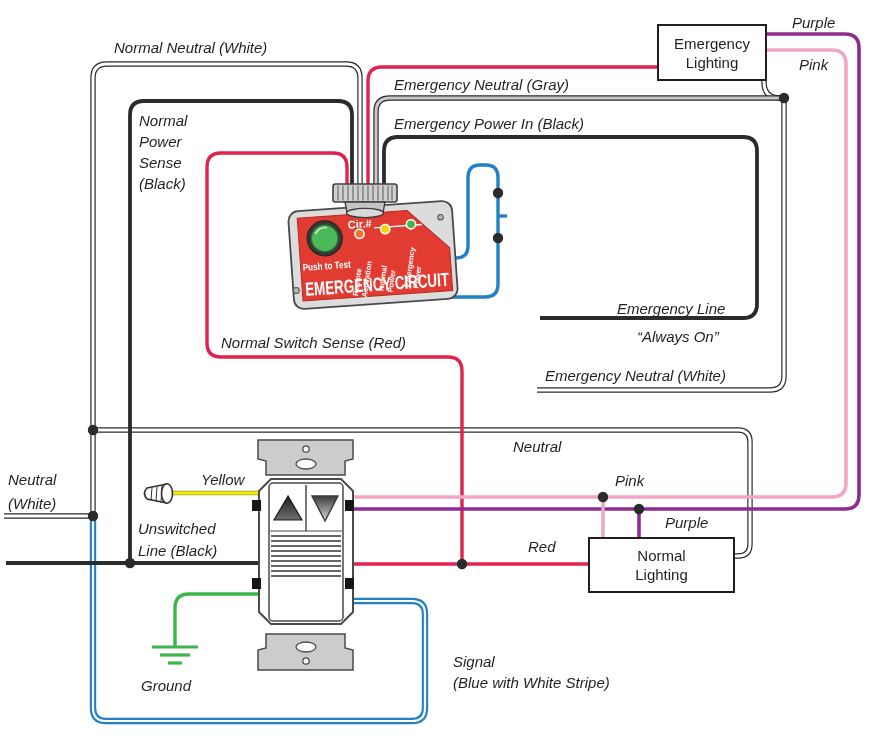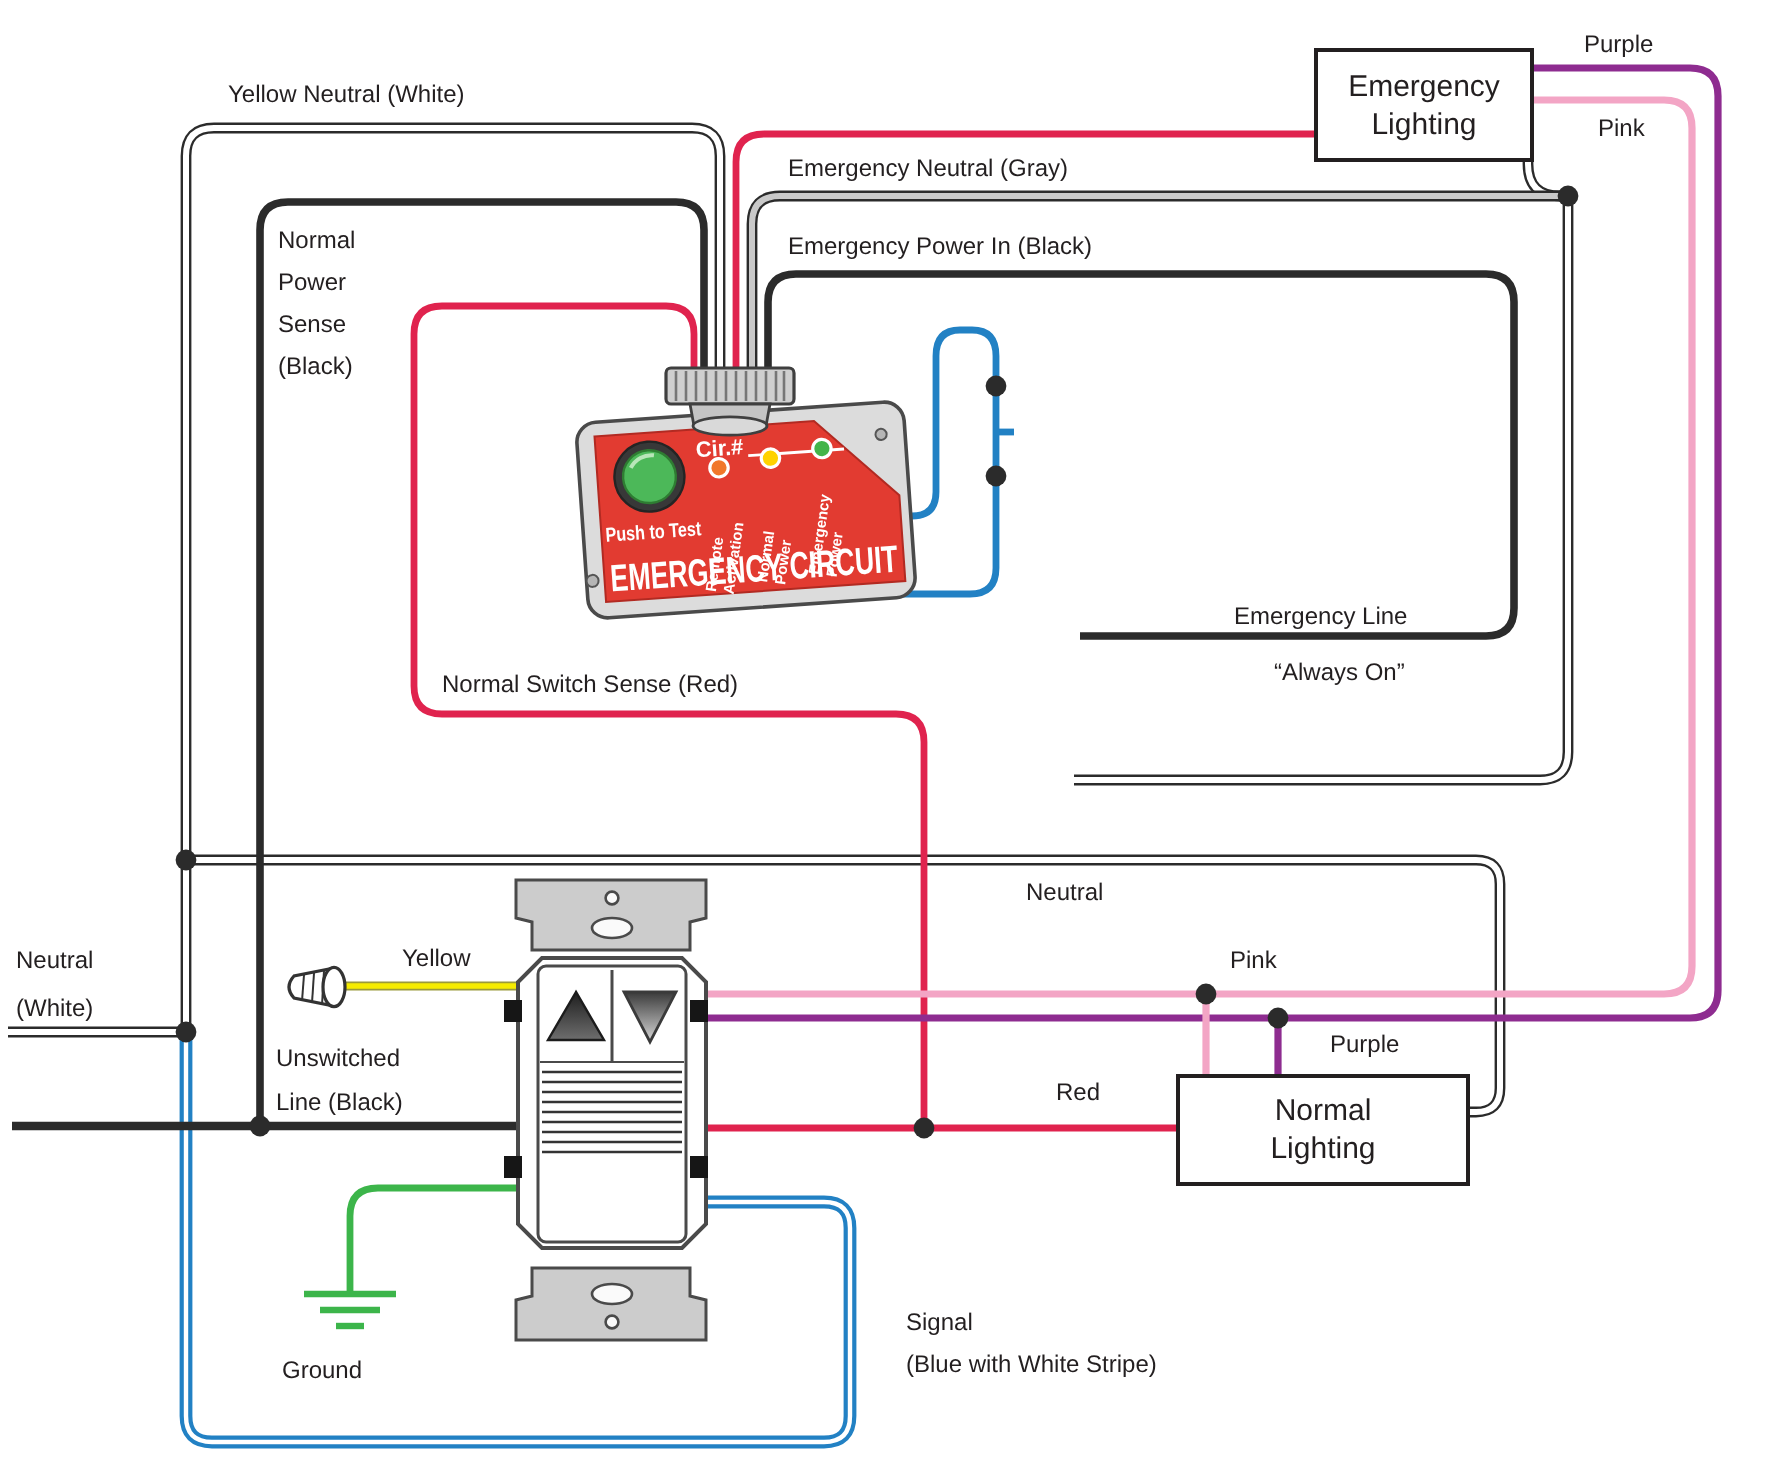--- a/index.html
+++ b/index.html
@@ -1,19 +1,19 @@
 <!DOCTYPE html>
 <html><head>
 <meta charset="utf-8">
 <style>
   html,body{margin:0;padding:0;background:#fff;}
   .stage{position:relative;width:888px;height:740px;background:#ffffff;overflow:hidden;
          font-family:"Liberation Sans", sans-serif;}
   .stage svg{position:absolute;left:0;top:0;}
-  .lbl{position:absolute;font-size:12px;line-height:19px;white-space:pre-line;color:#231f20;}
+  .lbl{position:absolute;font-size:15px;line-height:19px;white-space:pre-line;color:#231f20;font-style:italic;}
   .box{position:absolute;border:2px solid #231f20;background:#fff;display:flex;align-items:center;
        justify-content:center;text-align:center;font-size:15px;line-height:19px;white-space:pre-line;
        color:#231f20;}
 </style>
 </head>
 <body>
 
 <div class="stage">
 <svg width="888" height="740" viewBox="0 0 888 740">
   <defs>
@@ -173,31 +173,32 @@
     <circle cx="130" cy="563" r="5.2"></circle>
     <circle cx="462" cy="564" r="5.2"></circle>
     <circle cx="603" cy="497" r="5.2"></circle>
     <circle cx="639" cy="509" r="5.2"></circle>
     <circle cx="784" cy="98" r="5.2"></circle>
     <circle cx="498" cy="193" r="5.2"></circle>
     <circle cx="498" cy="238" r="5.2"></circle>
   </g>
 </svg>
 
-<div class="lbl" style="left: 114px; top: 38px; color: rgb(35, 31, 32);">Yellow Neutral (White)</div>
+<div class="lbl" style="left: 114px; top: 38px; color: rgb(35, 31, 32);">Normal Neutral (White)</div>
 <div class="lbl" style="left: 394px; top: 75px; color: rgb(35, 31, 32);">Emergency Neutral (Gray)</div>
 <div class="lbl" style="left: 394px; top: 114px; color: rgb(35, 31, 32);">Emergency Power In (Black)</div>
 <div class="lbl" style="left: 792px; top: 13px; color: rgb(35, 31, 32);">Purple</div>
 <div class="lbl" style="left: 799px; top: 55px; color: rgb(35, 31, 32);">Pink</div>
 <div class="lbl" style="left: 139px; top: 110px; line-height: 21px; color: rgb(35, 31, 32);">Normal
 Power
 Sense
 (Black)</div>
 <div class="lbl" style="left: 617px; top: 299px; color: rgb(35, 31, 32);">Emergency Line</div>
 <div class="lbl" style="left: 637px; top: 327px; color: rgb(35, 31, 32);">“Always On”</div>
+<div class="lbl" style="left: 545px; top: 366px; color: rgb(35, 31, 32);">Emergency Neutral (White)</div>
 <div class="lbl" style="left: 221px; top: 333px; color: rgb(35, 31, 32);">Normal Switch Sense (Red)</div>
 <div class="lbl" style="left: 8px; top: 468px; line-height: 24px; color: rgb(35, 31, 32);">Neutral
 (White)</div>
 <div class="lbl" style="left: 177px; top: 470px; color: rgb(35, 31, 32); margin-left: 24px;">Yellow</div>
 <div class="lbl" style="left: 138px; top: 518px; line-height: 22px; color: rgb(35, 31, 32);">Unswitched
 Line (Black)</div>
 <div class="lbl" style="left: 513px; top: 437px; color: rgb(35, 31, 32);">Neutral</div>
 <div class="lbl" style="left: 615px; top: 471px; color: rgb(35, 31, 32);">Pink</div>
 <div class="lbl" style="left: 665px; top: 513px; color: rgb(35, 31, 32);">Purple</div>
 <div class="lbl" style="left: 528px; top: 537px; color: rgb(35, 31, 32);">Red</div>

